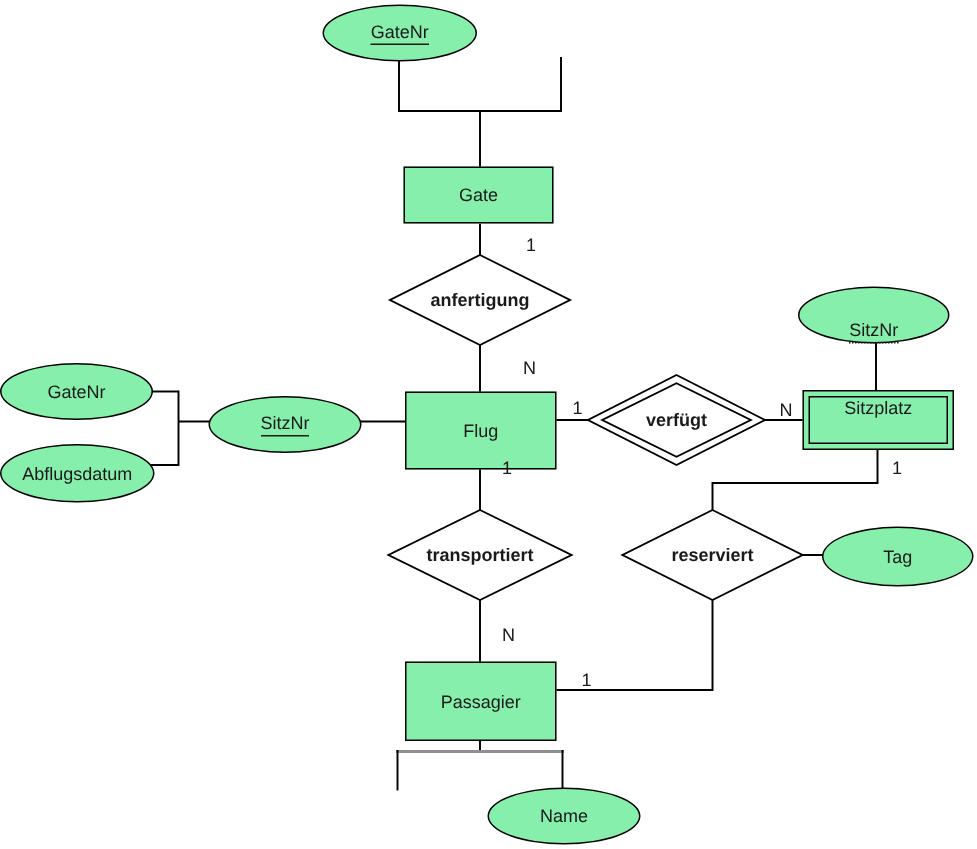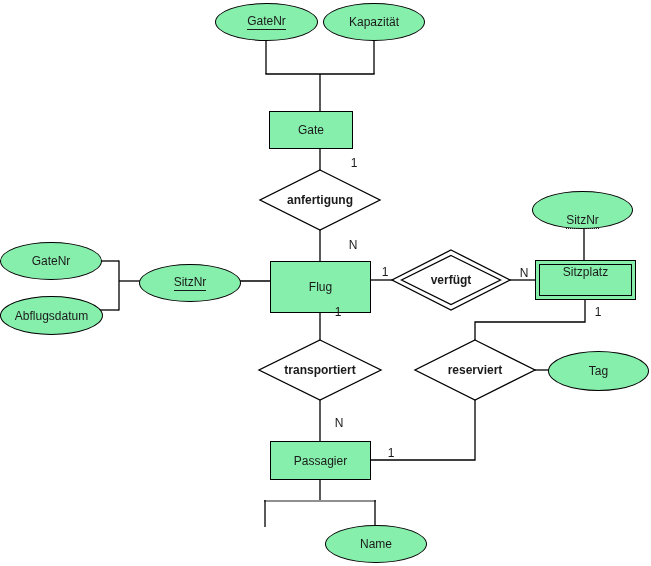--- a/index.html
+++ b/index.html
@@ -95,45 +95,42 @@
 
     <g>
       <polygon points="320,170 380,200 320,230 260,200"></polygon>
       <polygon points="451,250 510,280 451,310 392,280"></polygon>
       <polygon class="inner" points="451,255.5 500.5,280 451,304.5 401.5,280"></polygon>
       <polygon points="320,340 381,370 320,400 259,370"></polygon>
       <polygon points="475,340 535,370 475,400 415,370"></polygon>
     </g>
   </svg>
 
-  <div class="shape rect" style="left:269px;top:111px;width:84px;height:38px">
+  <div class="shape rect" style="left:269px;top:111px;width:100px;height:38px">
     <span>Gate</span>
   </div>
 
   <div class="shape rect" style="left:270px;top:261px;width:101px;height:52px">
     <span>Flug</span>
   </div>
 
   <div class="shape rect" style="left:535px;top:260px;width:101px;height:40px">
     <div class="weak-inner">
       <span>Sitzplatz</span>
     </div>
   </div>
 
-  <div class="shape rect" style="left:270px;top:441px;width:101px;height:39px">
+  <div class="shape rect" style="left:270px;top:441px;width:101px;height:53px">
     <span>Passagier</span>
   </div>
 
   <div class="shape ellipse" style="left:215px;top:3px;width:103px;height:38px">
     <span class="u-solid">GateNr</span>
   </div>
 
-  <div class="shape ellipse" style="left:323px;top:3px;width:102px;height:38px">
-    <span>Kapazität</span>
-  </div>
 
   <div class="shape ellipse" style="left:0px;top:242px;width:102px;height:38px">
     <span>GateNr</span>
   </div>
 
   <div class="shape ellipse" style="left:0px;top:296px;width:103px;height:39px">
     <span>Abflugsdatum</span>
   </div>
 
   <div class="shape ellipse" style="left:139px;top:264px;width:102px;height:38px">

